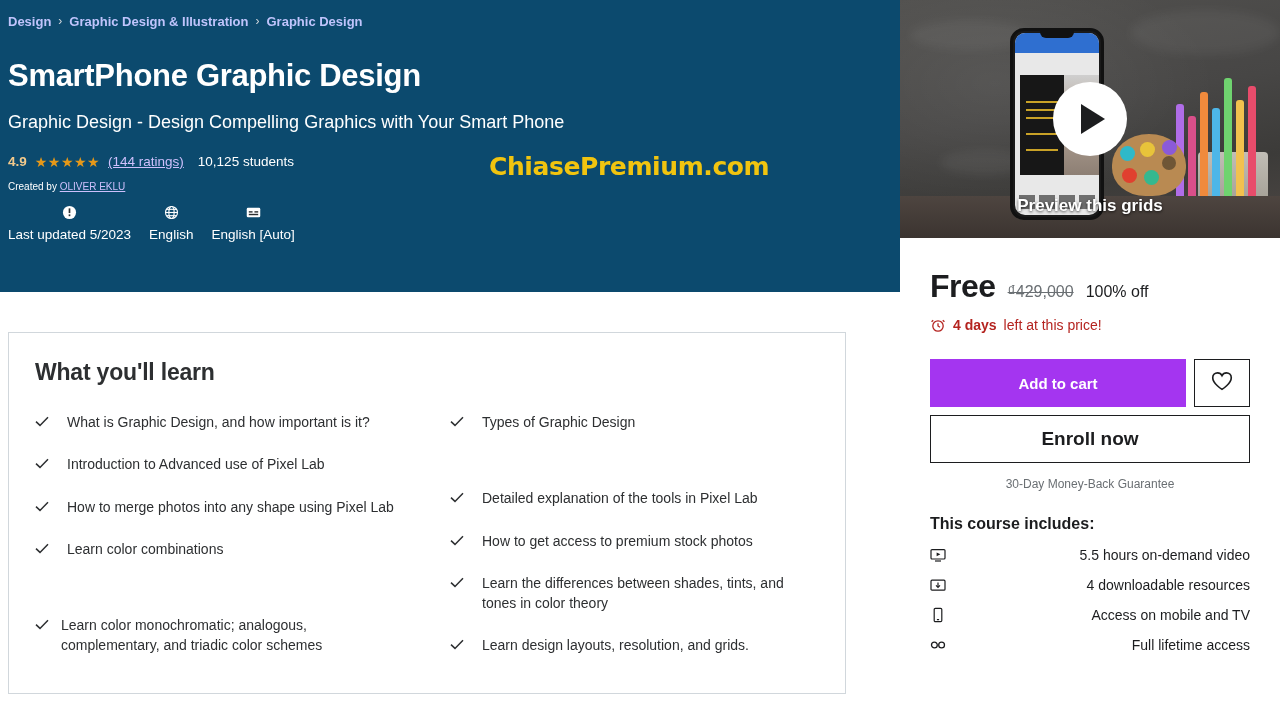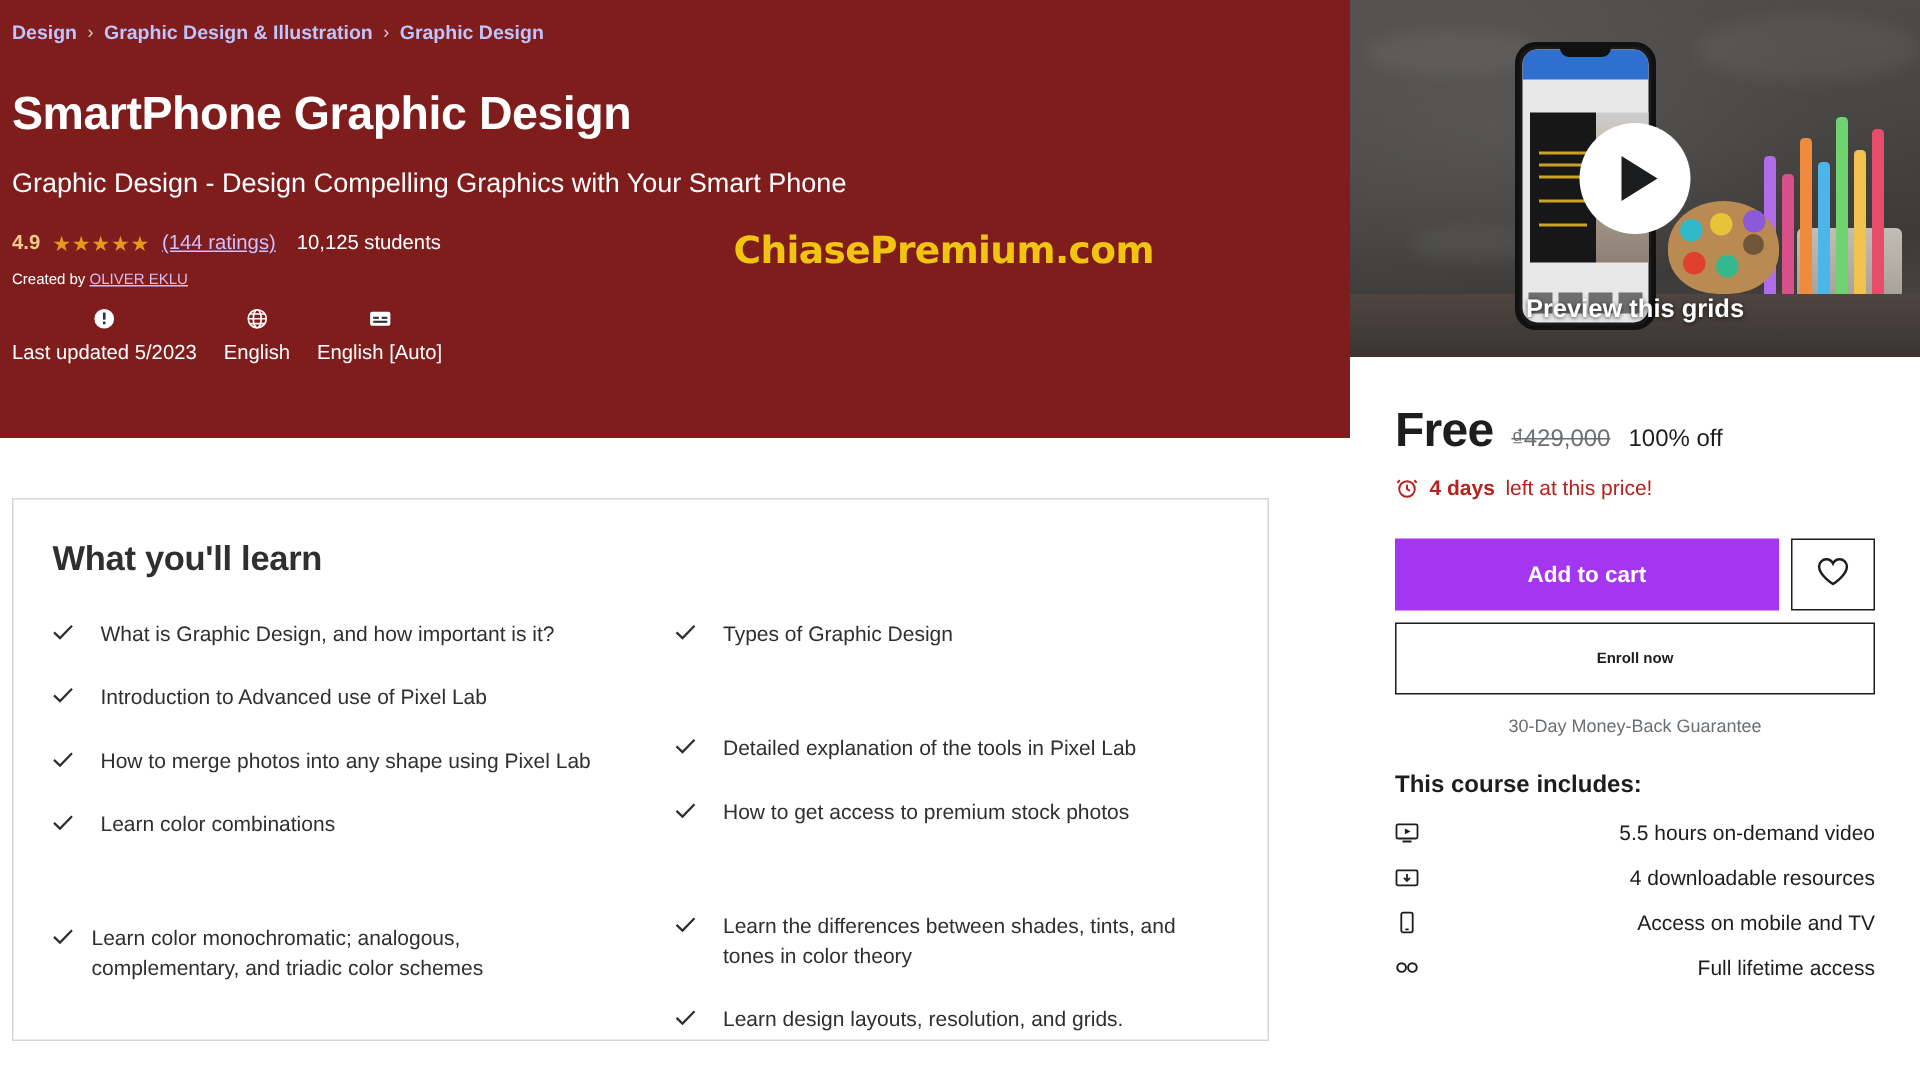--- a/index.html
+++ b/index.html
@@ -8,21 +8,21 @@
     background: #ffffff;
     font-family: "Liberation Sans", sans-serif;
     overflow: hidden;
   }
   .page { position: relative; width: 1280px; height: 725px; }
 
   
   .hero {
     position: absolute; left: 0; top: 0;
     width: 900px; height: 292px;
-    background: #7f1d1d;
+    background: #0c4a6e;
     color: #ffffff;
     padding: 12px 0 0 8px;
   }
   .breadcrumb { display: flex; align-items: center; gap: 7px; font-size: 13px; font-weight: bold; height: 18px; }
   .breadcrumb a { color: #c0c4fc; text-decoration: none; white-space: nowrap; }
   .breadcrumb .sep { color: #d1d7dc; font-size: 12px; font-weight: normal; }
 
   .course-title {
     font-size: 31px; font-weight: bold; letter-spacing: -0.3px;
     margin-top: 28px; line-height: 1.15; color: #fff;
@@ -137,21 +137,21 @@
     flex: 1 1 auto; height: 48px; background: #a435f0; color: #fff;
     font-size: 15px; font-weight: bold; border: none; cursor: pointer;
     font-family: "Liberation Sans", sans-serif;
   }
   .btn-wish {
     flex: 0 0 56px; width: 56px; height: 48px; background: #fff;
     border: 1px solid #1c1d1f; display: flex; align-items: center; justify-content: center; cursor: pointer;
   }
   .btn-enroll {
     margin-top: 8px; width: 100%; height: 48px; background: #fff;
-    border: 1px solid #1c1d1f; color: #1c1d1f; font-size: 10px; font-weight: bold; cursor: pointer;
+    border: 1px solid #1c1d1f; color: #1c1d1f; font-size: 19px; font-weight: bold; cursor: pointer;
     font-family: "Liberation Sans", sans-serif;
   }
   .guarantee { text-align: center; font-size: 12px; color: #6a6f73; margin-top: 14px; }
 
   .includes-title { font-size: 16px; font-weight: bold; color: #1c1d1f; margin-top: 24px; }
   .includes-list { margin-top: 14px; }
   .includes-item { display: flex; align-items: center; gap: 14px; margin-bottom: 14px; font-size: 14px; color: #1c1d1f; justify-content: space-between; }
   .includes-icon { flex: 0 0 16px; width: 16px; height: 16px; }
 </style>
 </head>
@@ -288,21 +288,21 @@
           <span class="txt">Detailed explanation of the tools in Pixel Lab</span>
         </div>
         <div class="learn-item">
           <span class="chk">
               <svg width="14" height="11" viewBox="0 0 14 11" fill="none" stroke="#2d2f31" stroke-width="1.5">
                 <path d="M1 5.6 L5 9.4 L13 1.2"></path>
               </svg>
             </span>
           <span class="txt">How to get access to premium stock photos</span>
         </div>
-        <div class="learn-item" style="margin-top:34px;">
+        <div class="learn-item" style="">
           <span class="chk">
               <svg width="14" height="11" viewBox="0 0 14 11" fill="none" stroke="#2d2f31" stroke-width="1.5">
                 <path d="M1 5.6 L5 9.4 L13 1.2"></path>
               </svg>
             </span>
           <span class="txt">Learn the differences between shades, tints, and tones in color theory</span>
         </div>
         <div class="learn-item">
           <span class="chk">
               <svg width="14" height="11" viewBox="0 0 14 11" fill="none" stroke="#2d2f31" stroke-width="1.5">

